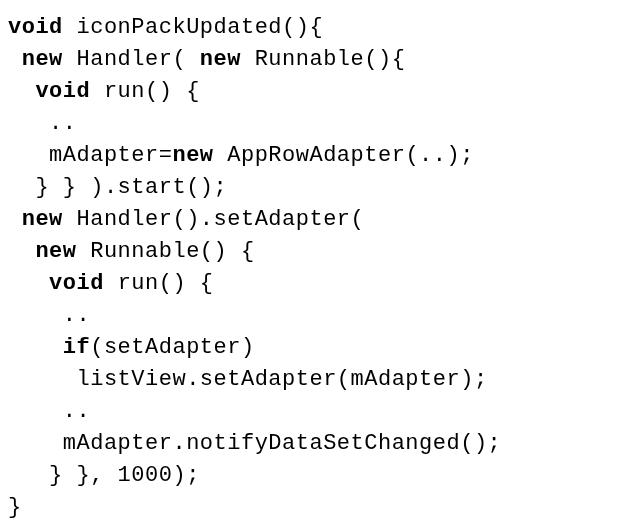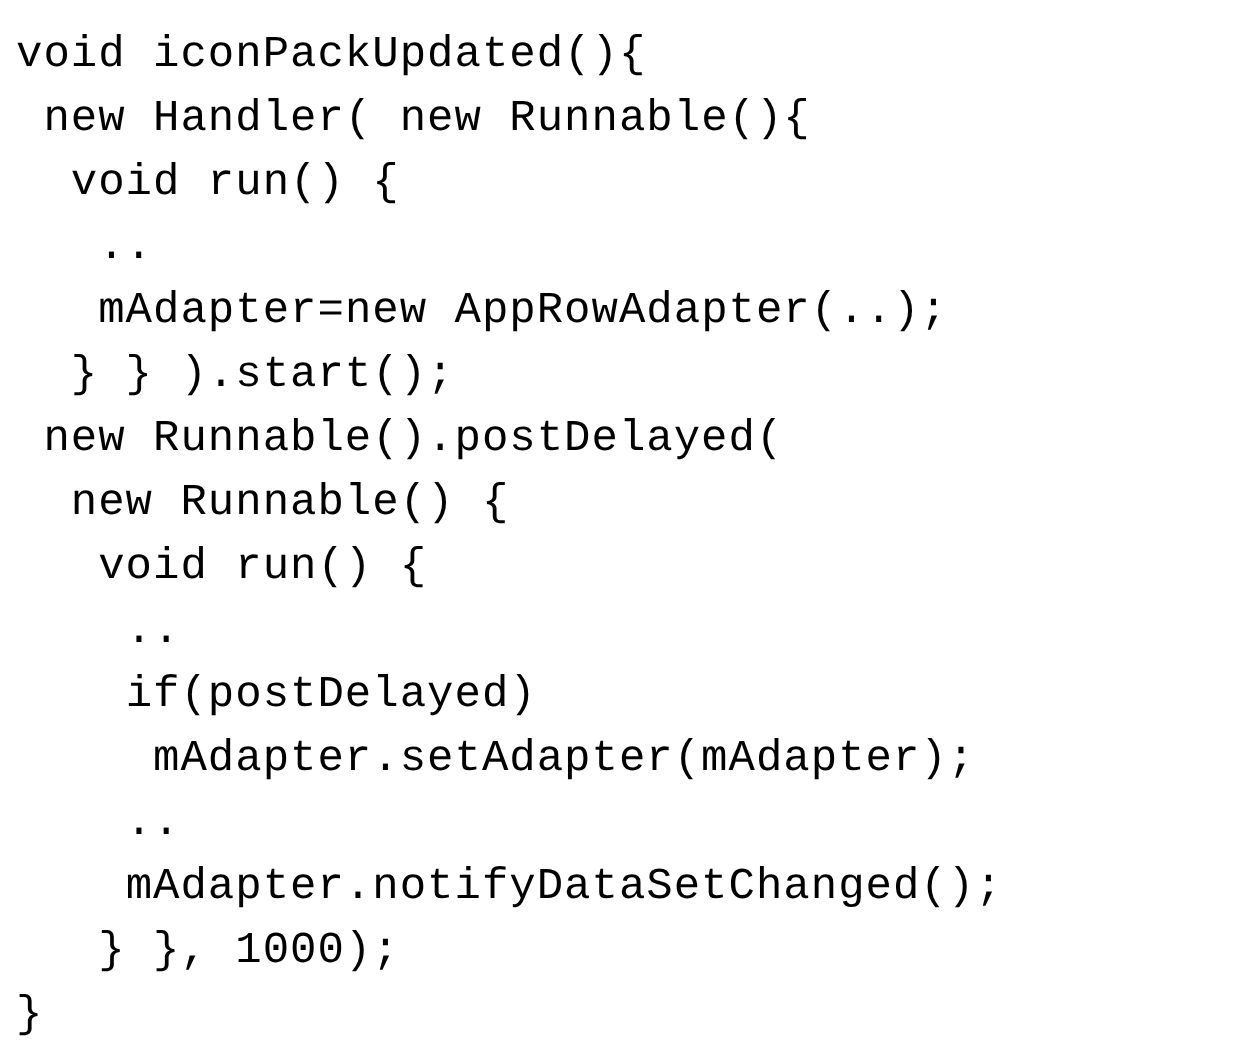--- a/index.html
+++ b/index.html
@@ -13,33 +13,33 @@
   pre.code {
     margin: 0;
     padding: 12px 0 0 8px;
     font-family: "Courier New", Courier, monospace;
     font-size: 22px;
     line-height: 32px;
     letter-spacing: 0.5px;
     color: #000000;
     white-space: pre;
   }
-  .kw { font-weight: normal; }
+  .kw { font-weight: bold; }
 </style>
 </head>
 <body>
 
 <pre class="code" id="code"><span><span class="kw">void</span> <span>iconPackUpdated(){</span></span>
 <span> <span class="kw">new</span> <span>Handler( </span><span class="kw">new</span> <span>Runnable(){</span></span>
 <span>  <span class="kw">void</span> <span>run() {</span></span>
 <span>   <span>..</span></span>
 <span>   <span>mAdapter=</span><span class="kw">new</span> <span>AppRowAdapter(..);</span></span>
 <span>  <span>} } ).start();</span></span>
-<span> <span class="kw">new</span> <span>Runnable().postDelayed(</span></span>
+<span> <span class="kw">new</span> <span>Handler().setAdapter(</span></span>
 <span>  <span class="kw">new</span> <span>Runnable() {</span></span>
 <span>   <span class="kw">void</span> <span>run() {</span></span>
 <span>    <span>..</span></span>
-<span>    <span class="kw">if</span><span>(postDelayed)</span></span>
-<span>     <span>mAdapter.setAdapter(mAdapter);</span></span>
+<span>    <span class="kw">if</span><span>(setAdapter)</span></span>
+<span>     <span>listView.setAdapter(mAdapter);</span></span>
 <span>    <span>..</span></span>
 <span>    <span>mAdapter.notifyDataSetChanged();</span></span>
 <span>   <span>} }, 1000);</span></span>
 <span><span>}</span></span></pre>
 
 </body></html>

